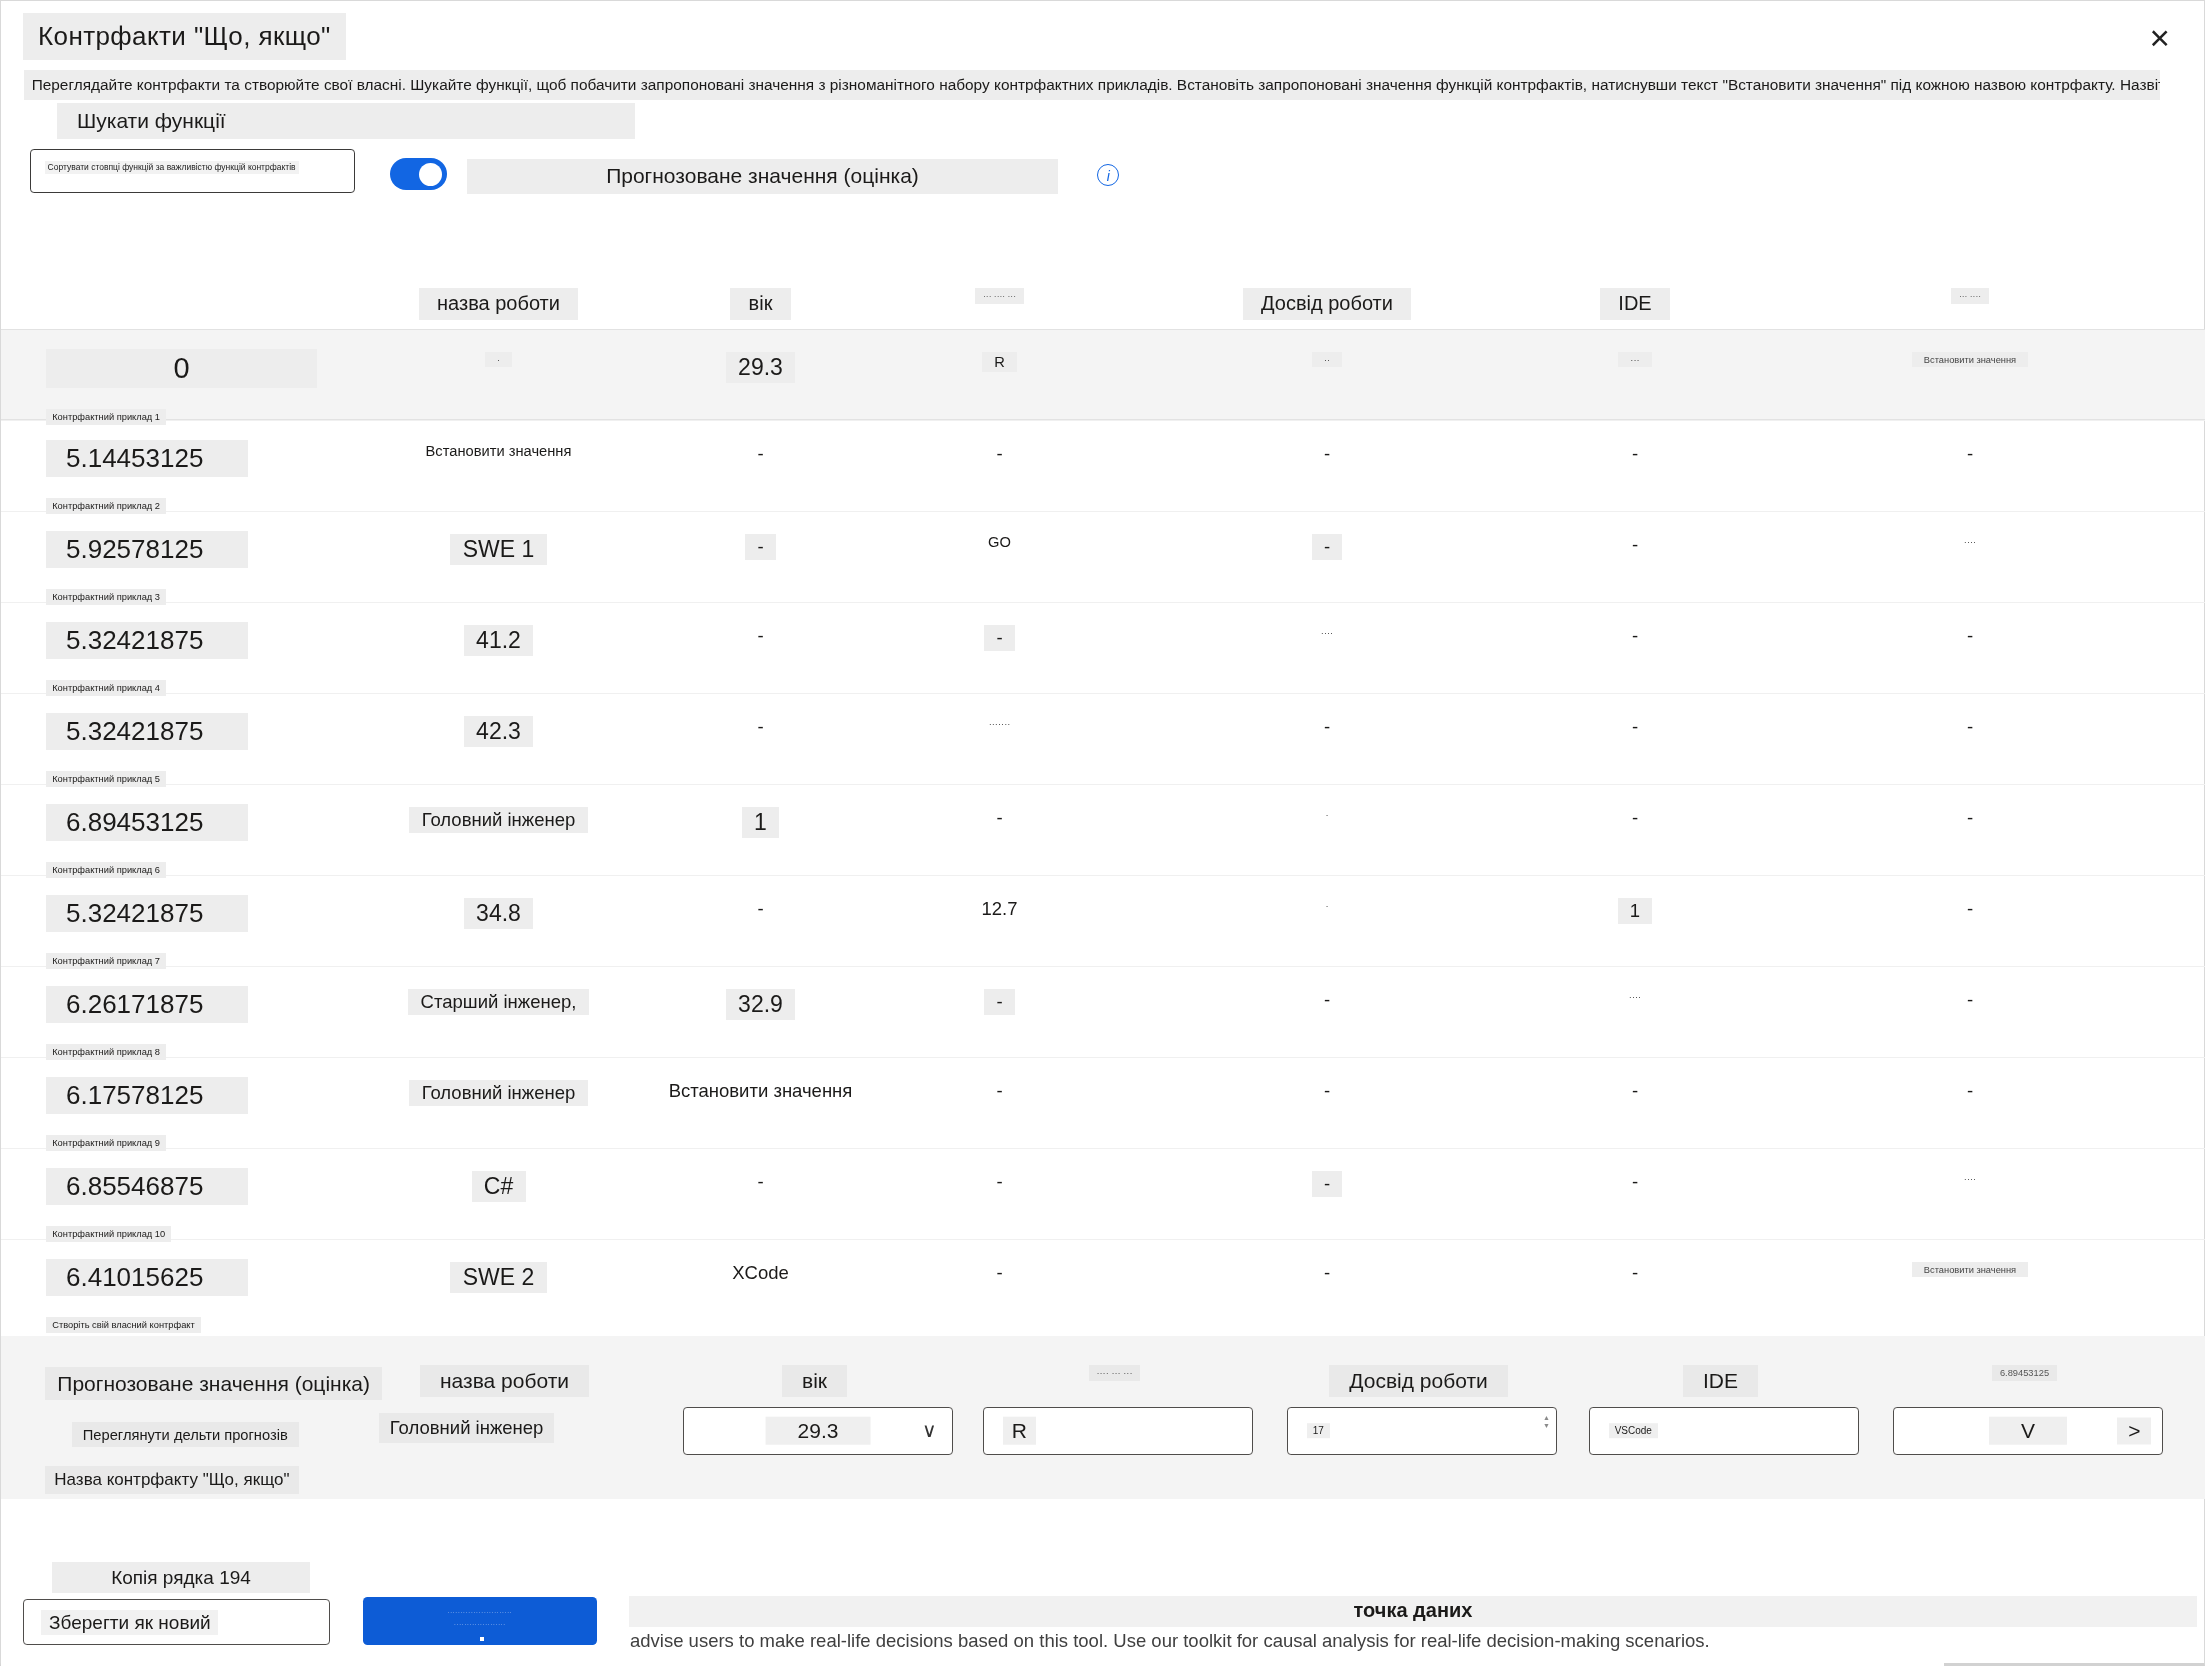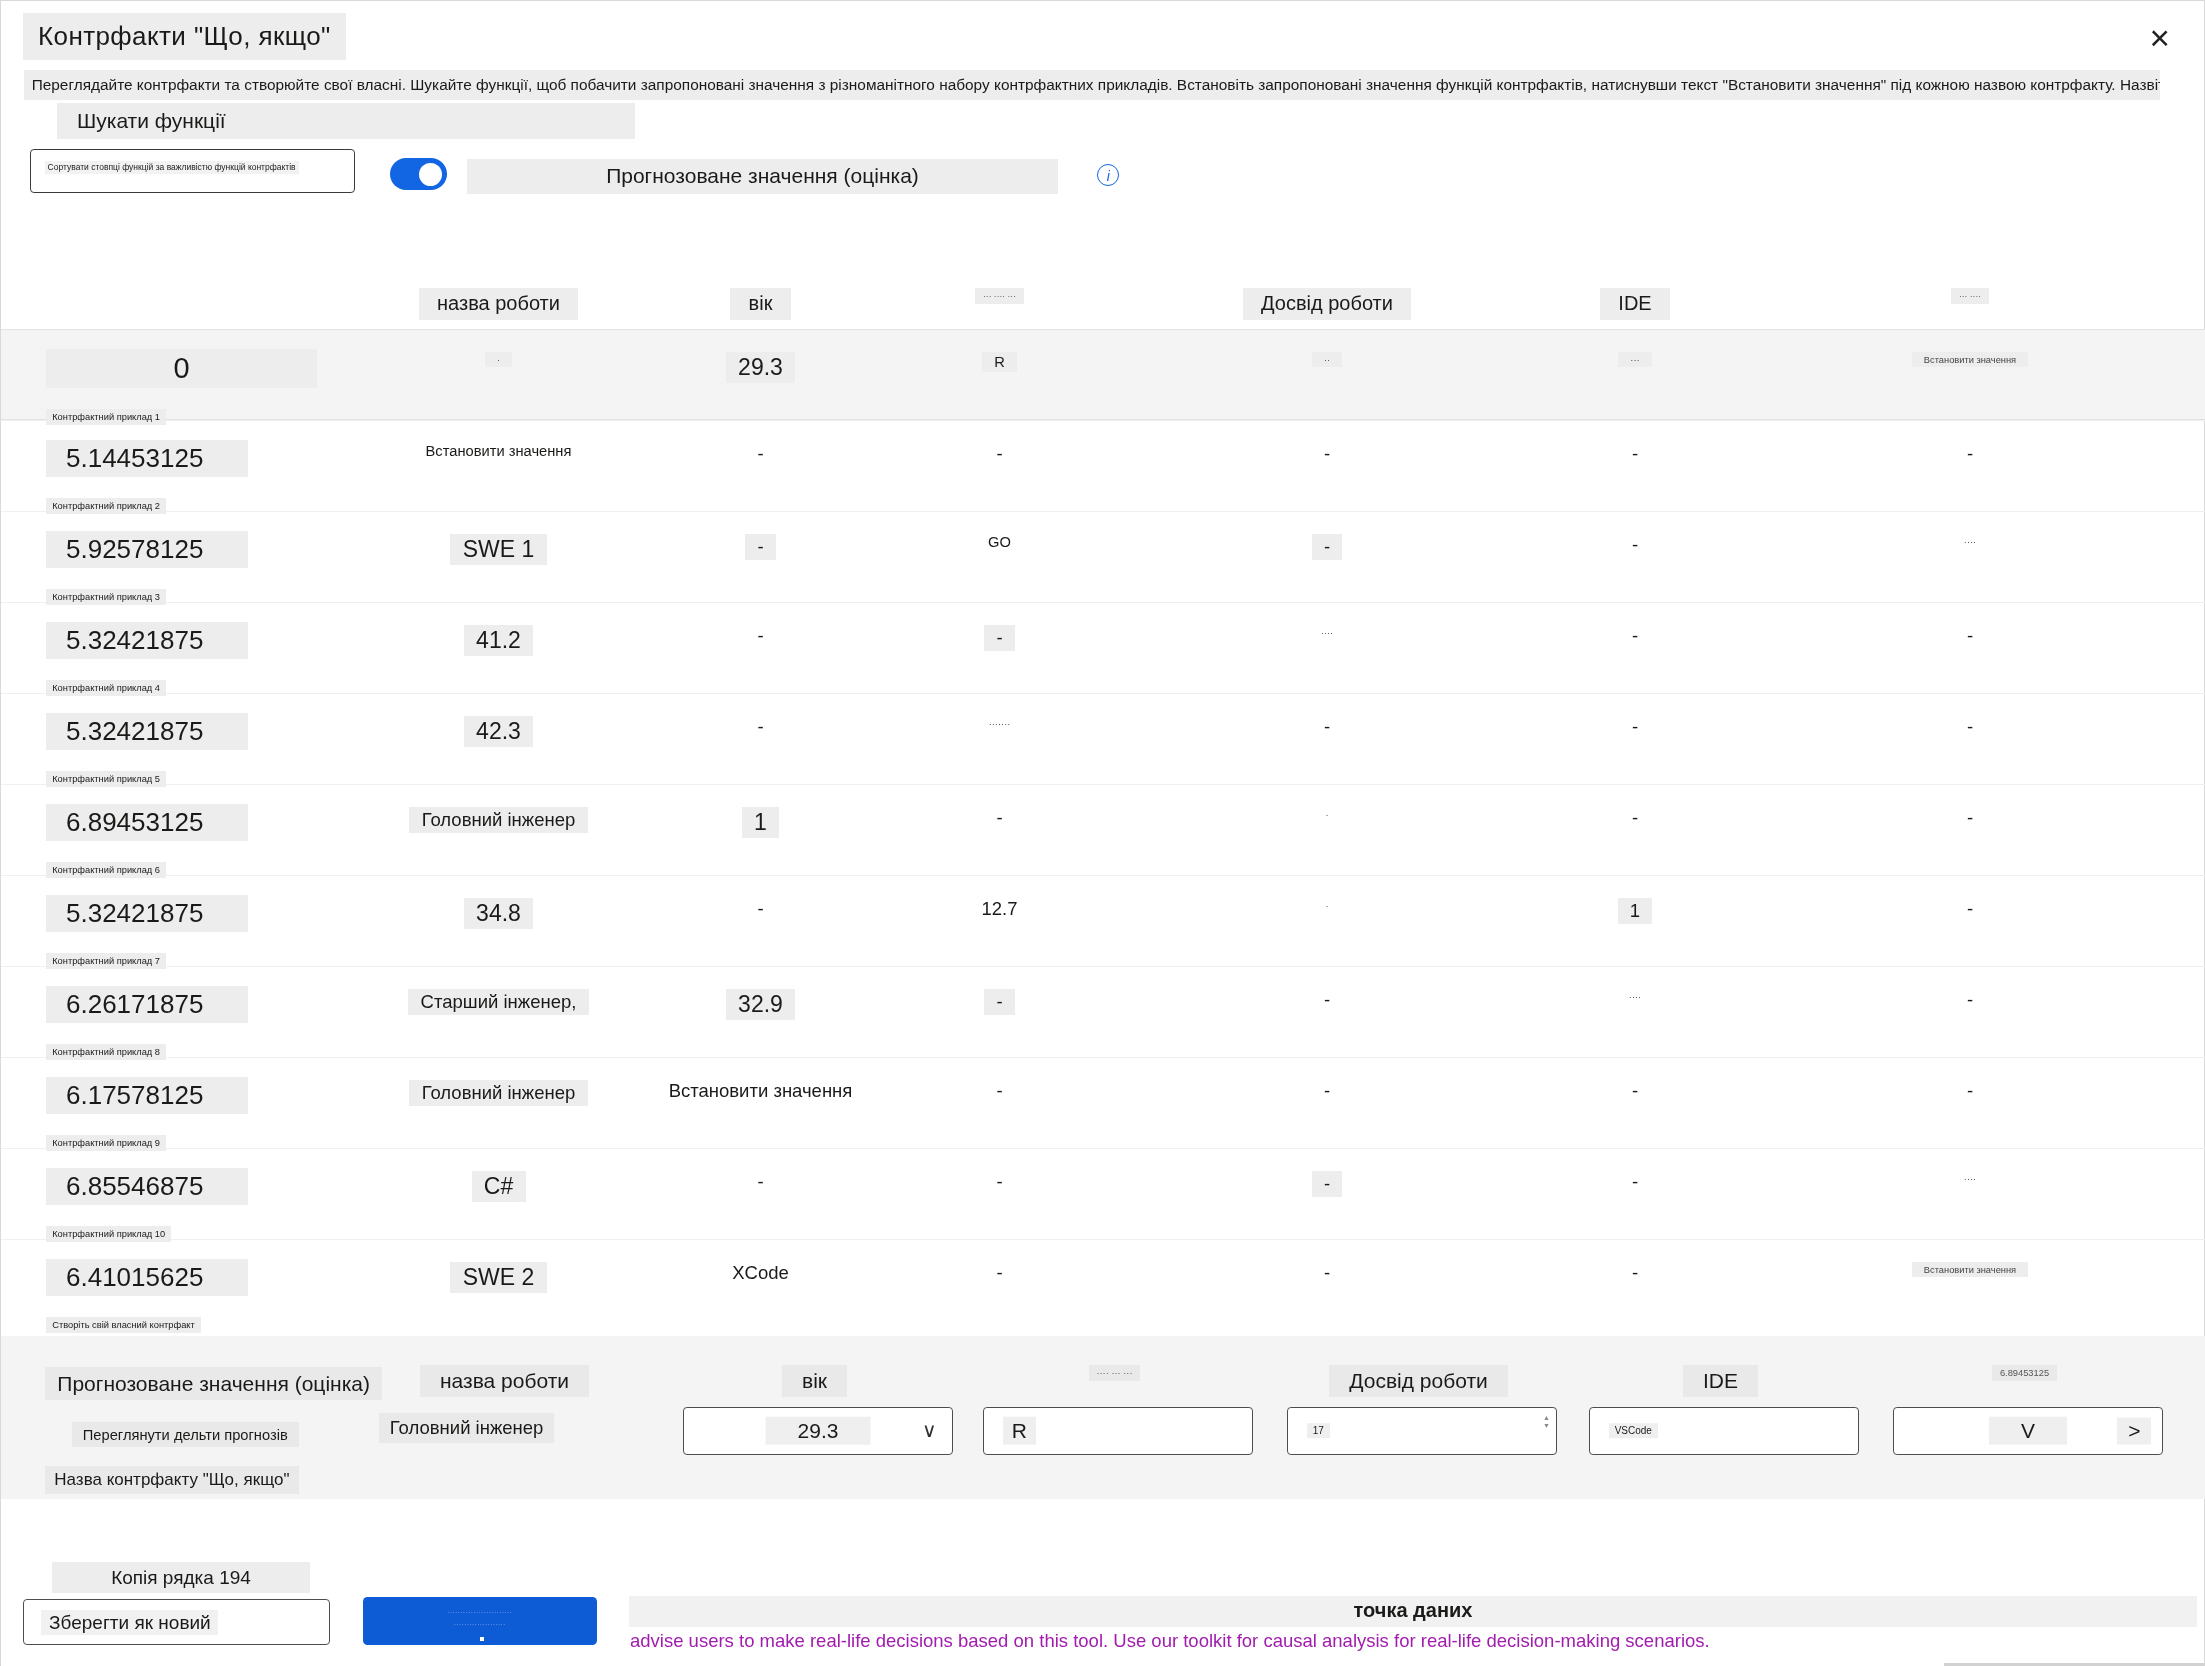--- a/index.html
+++ b/index.html
@@ -57,21 +57,21 @@
   
   .footer{position:absolute;left:0;top:1499px;width:1943px;height:167px;background:#fff;}
   .copy{position:absolute;left:51px;top:62px;width:258px;text-align:center;font-size:19px;background:#ededed;padding:4.6px 0;}
   .save-btn{position:absolute;left:22.4px;top:99px;width:307px;height:46px;border:1.5px solid #4f4d4b;border-radius:3.9px;box-sizing:border-box;background:#fff;}
   .save-btn span{position:absolute;left:17px;top:10px;font-size:19px;background:#f1f1f1;padding:1.5px 7.7px;text-align:center;}
   .blue-btn{position:absolute;left:362px;top:97px;width:234px;height:48px;border-radius:4.6px;}
   .blue-btn .l1,.blue-btn .l2{color:rgba(255,255,255,.92);font-size:5.4px;text-align:center;letter-spacing:0.8px;overflow:hidden;white-space:nowrap;}
   .blue-btn .l1{margin-top:12.3px;} .blue-btn .l2{margin-top:6.2px;}
   .blue-btn .dot{position:absolute;left:50%;bottom:3.9px;width:3.9px;height:3.9px;background:#fff;}
   .dp-bar{position:absolute;left:628px;top:96px;width:1568px;height:28px;background:#f1f1f1;text-align:center;font-size:20px;font-weight:700;padding-top:3.1px;box-sizing:content-box;}
-  .note{position:absolute;left:629px;top:130px;width:1573px;font-size:18.5px;color:#a21caf;}
+  .note{position:absolute;left:629px;top:130px;width:1573px;font-size:18.5px;color:#404040;}
 </style>
 </head>
 <body>
 
 <div class="page">
 
   <div class="title">Контрфакти "Що, якщо"</div>
   <div class="close">×</div>
   <div class="desc">Переглядайте контрфакти та створюйте свої власні. Шукайте функції, щоб побачити запропоновані значення з різноманітного набору контрфактних прикладів. Встановіть запропоновані значення функцій контрфактів, натиснувши текст "Встановити значення" під кожною назвою контрфакту. Назвіть свій контрфакт і збережіть його.</div>
 

